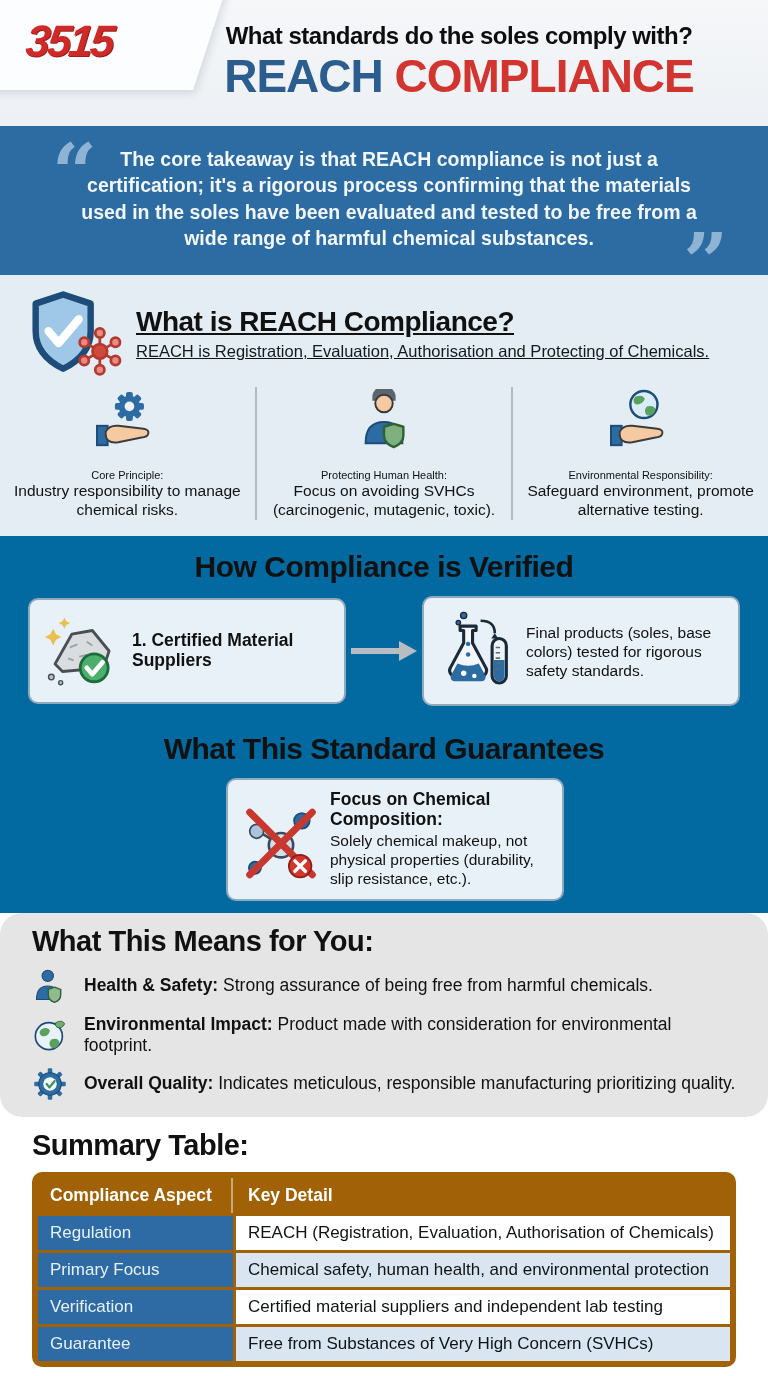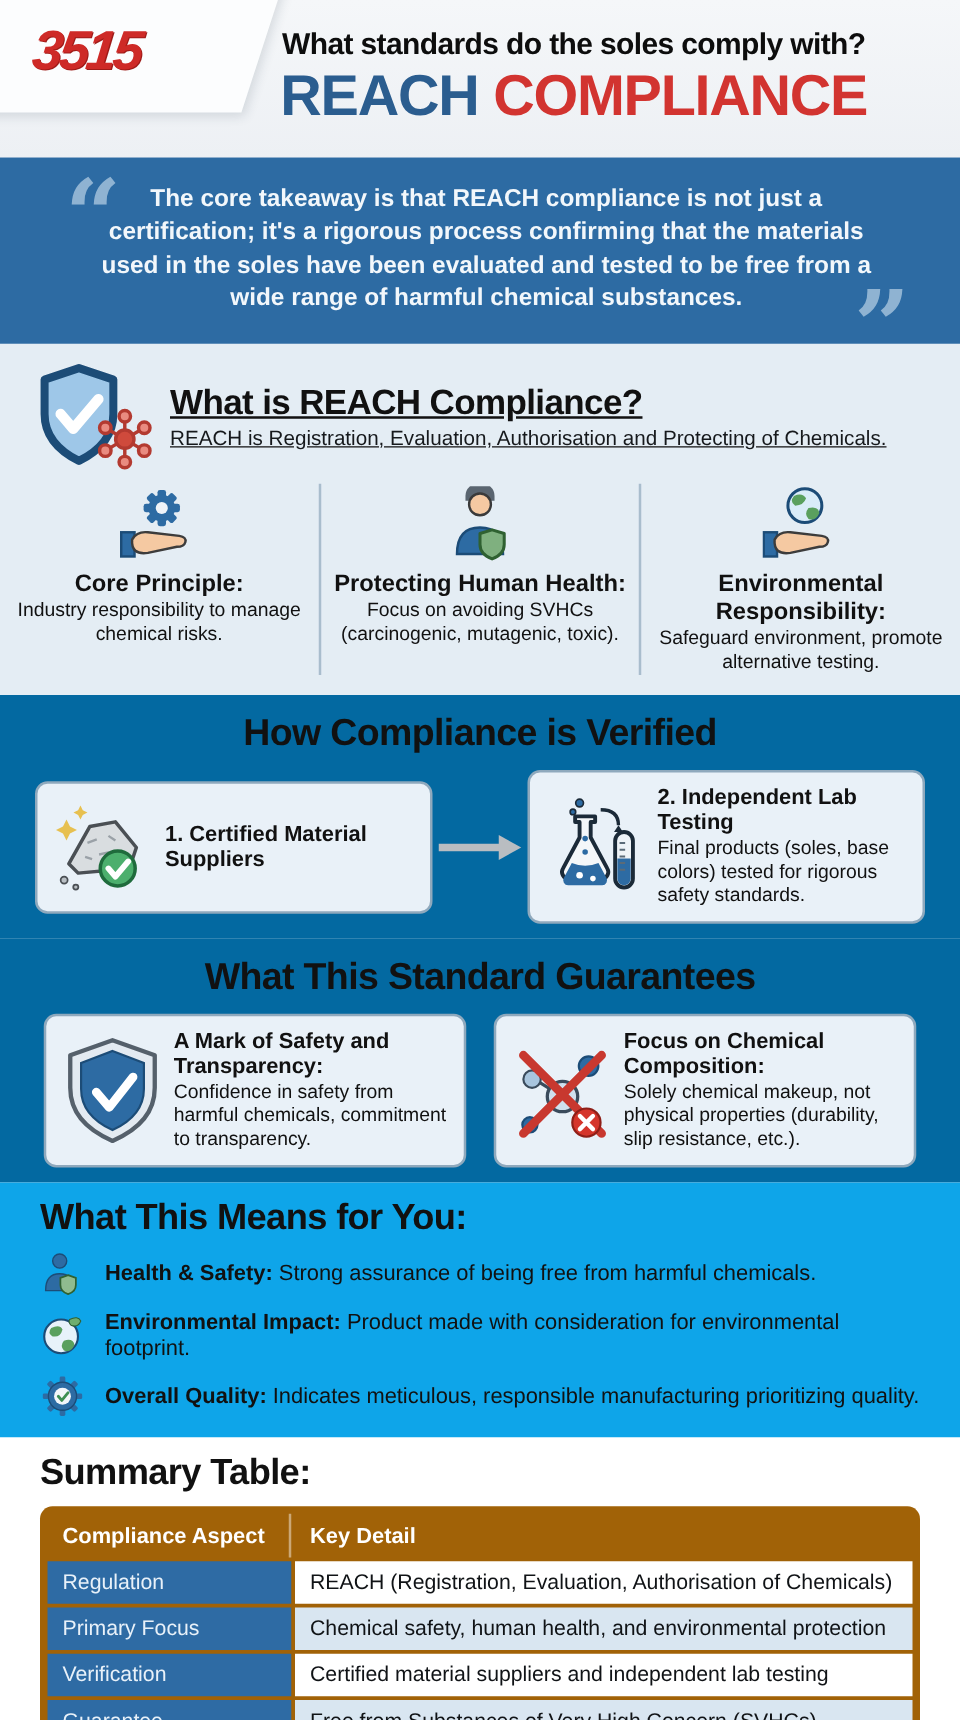--- a/index.html
+++ b/index.html
@@ -28,42 +28,42 @@
   .what-head { display:flex; align-items:center; margin:0 30px; }
   .what-icon { width:92px; height:88px; flex:none; }
   .what-titles { margin-left:14px;text-decoration:underline; }
   .what-title { font-size:28px; font-weight:bold; letter-spacing:-.5px; }
   .what-sub { font-size:16.5px; margin-top:4px; color:#16191c; }
   .columns { display:flex; margin-top:10px; text-align:center; }
   .col { flex:1; padding:0 8px; }
   .col + .col { border-left:2px solid #a9bdcd; }
   .col-icon { height:64px; display:flex; justify-content:center; align-items:flex-end; }
   .col-icon svg { width:62px; height:62px; }
-  .col-title { font-weight:bold; font-size:19px; margin-top:6px; }
+  .col-title { font-weight:normal; font-size:11px; margin-top:18px; }
   .col-text { font-size:15.5px; line-height:1.22; margin-top:1px; }
 
   
   .h-center { text-align:center; font-size:30px; font-weight:bold; letter-spacing:-.5px; }
   .h-left { font-size:29px; font-weight:bold; letter-spacing:-.5px; }
 
   
   .section-white { background:#0369a1; padding:14px 0 12px; }
   .cards-row { display:flex; align-items:center; justify-content:center; margin-top:12px; padding:0 28px; }
   .v-card { background:#e9f1f8; border:2px solid #8fa9bd; border-radius:10px; display:flex; align-items:center;
             padding:10px 10px; width:318px; min-height:106px; }
   .g-card { width:338px; min-height:118px; }
   .card-icon { width:86px; flex:none; display:flex; justify-content:center; }
   .card-body { margin-left:6px; }
   .card-title { font-weight:bold; font-size:17.5px; line-height:1.12; }
   .card-text { font-size:15.5px; line-height:1.22; margin-top:3px; }
   .arrow-wrap { width:76px; display:flex; justify-content:center; }
   .gap { width:22px; }
 
   
-  .section-means { background:#0ea5e9; padding:12px 32px 14px; }
+  .section-means { background:#e5e5e5; padding:12px 32px 14px;border-radius:22px; }
   .mean-item { display:flex; align-items:center; margin-top:9px; }
   .mean-icon { width:36px; height:38px; margin-right:16px; flex:none; }
   .mean-text { font-size:17.5px; }
   .mean-label { font-weight:bold; }
 
   
   .section-summary { background:#ffffff; padding:12px 32px 14px; }
   .table-wrap { background:#a16207; border-radius:10px; margin-top:10px; padding:3px; }
   table { width:100%; border-collapse:separate; border-spacing:3px; font-size:17px; }
   thead th { color:#ffffff; text-align:left; padding:7px 12px; font-size:17.5px; }
@@ -202,43 +202,29 @@
           <circle cx="30" cy="73" r="3" fill="#fff"></circle>
             <circle cx="42" cy="76" r="2.5" fill="#fff"></circle>
           <circle cx="35" cy="40" r="2.5" fill="#2d6ba3"></circle>
             <circle cx="35" cy="52" r="2.5" fill="#2d6ba3"></circle>
           <rect x="62" y="34" width="16" height="50" rx="8" fill="#eef3f7" stroke="#1b2a38" stroke-width="3.5"></rect>
           <path d="M64 58 h12 v18 a6 6 0 0 1 -12 0 z" fill="#2d6ba3"></path>
           <path d="M66 44 h5 M66 50 h5 M66 56 h5 M66 62 h5 M66 68 h5" stroke="#5b6b78" stroke-width="1.8"></path>
         </svg>
       </span>
       <div class="card-body">
-        <div class="card-title">2. Independent Lab Testing</div>
         <div class="card-text">Final products (soles, base colors) tested for rigorous safety standards.</div>
       </div>
     </div>
   </div>
 </div>
 
 <div class="section-white">
   <div class="h-center">What This Standard Guarantees</div>
   <div class="cards-row">
-    <div class="v-card g-card">
-      <span class="card-icon">
-        <svg viewBox="0 0 90 100" width="78" height="88">
-          <path d="M45 4 L84 18 V48 C84 74 66 88 45 97 C24 88 6 74 6 48 V18 Z" fill="#e3eaf1" stroke="#55606b" stroke-width="4" stroke-linejoin="round"></path>
-          <path d="M45 14 L74 25 V49 C74 69 60 80 45 87 C30 80 16 69 16 49 V25 Z" fill="#2d6ba3" stroke="#1c4c77" stroke-width="2"></path>
-          <path d="M30 52 l12 14 22 -28" fill="none" stroke="#fff" stroke-width="8" stroke-linecap="round" stroke-linejoin="round"></path>
-        </svg>
-      </span>
-      <div class="card-body">
-        <div class="card-title">A Mark of Safety and Transparency:</div>
-        <div class="card-text">Confidence in safety from harmful chemicals, commitment to transparency.</div>
-      </div>
-    </div>
     <div class="gap"></div>
     <div class="v-card g-card">
       <span class="card-icon">
         <svg viewBox="0 0 92 96" width="80" height="86">
           <line x1="46" y1="54" x2="70" y2="28" stroke="#3a4b5c" stroke-width="3"></line>
           <line x1="46" y1="54" x2="20" y2="38" stroke="#3a4b5c" stroke-width="3"></line>
           <line x1="46" y1="54" x2="18" y2="78" stroke="#3a4b5c" stroke-width="3"></line>
           <circle cx="46" cy="54" r="14" fill="#cfe0ee" stroke="#3a4b5c" stroke-width="3"></circle>
           <circle cx="70" cy="26" r="9" fill="#2d6ba3" stroke="#1c4c77" stroke-width="2"></circle>
           <circle cx="18" cy="38" r="8" fill="#a8c5de" stroke="#3a4b5c" stroke-width="2"></circle>

